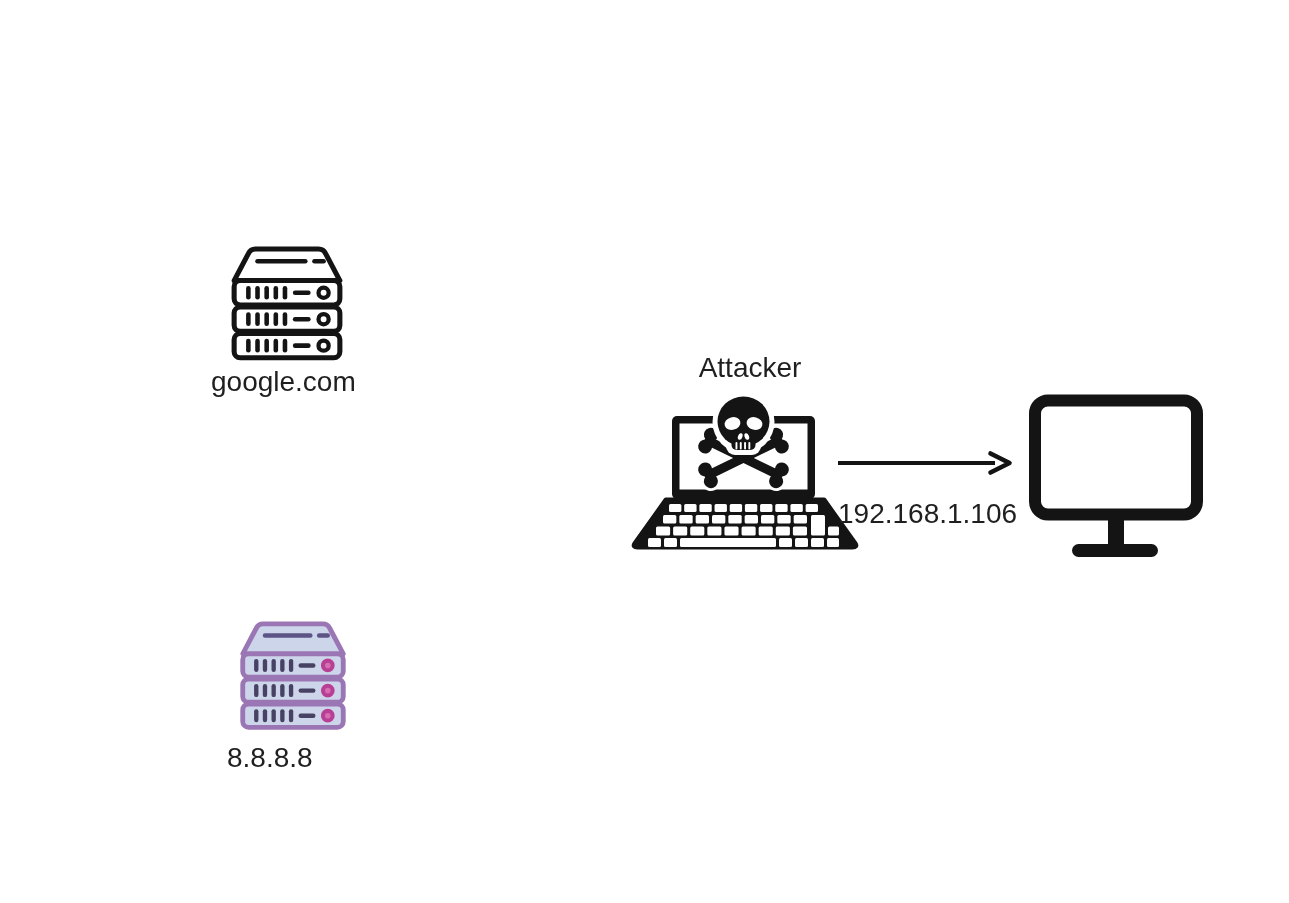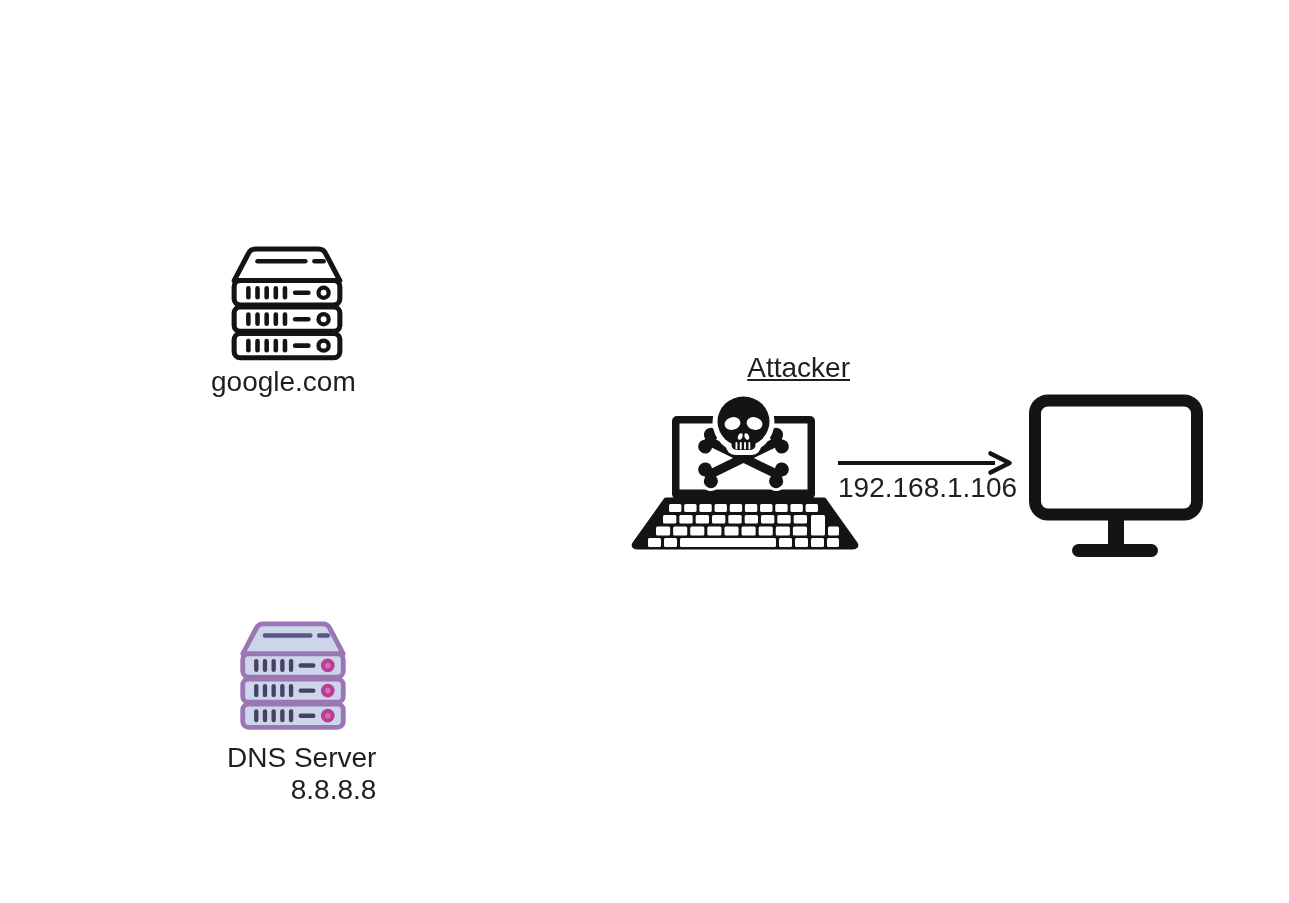--- a/index.html
+++ b/index.html
@@ -5,22 +5,22 @@
   html,body{margin:0;padding:0;background:#fff;}
   .canvas{
     position:relative;
     width:1289px;height:903px;
     background:#ffffff;
     font-family:"Liberation Sans",sans-serif;
     color:var(--text,#1f1f1f);
     overflow:hidden;
   }
   .abs{position:absolute;}
-  .label{font-size:28px;line-height:32px;white-space:nowrap;color:var(--text,#1f1f1f);text-align:right;}
-  .label.center{text-align:right;text-decoration:underline;}
+  .label{font-size:28px;line-height:32px;white-space:nowrap;color:var(--text,#1f1f1f);}
+  .label.center{text-align:center;}
   svg{display:block;overflow:visible;}
   .ink{fill:var(--icon-black,#141414);}
   .kb-base{fill:var(--icon-black,#141414);stroke:var(--icon-black,#141414);stroke-width:5;stroke-linejoin:round;}
   .mon-frame{fill:#ffffff;stroke:var(--icon-black,#141414);stroke-width:12;}
   .arrow-line{stroke:var(--arrow-color,#141414);stroke-width:3.8;}
   .arrow-head{fill:none;stroke:var(--arrow-color,#141414);stroke-width:4.6;stroke-linecap:round;stroke-linejoin:round;}
 </style>
 </head>
 <body>
 
@@ -90,21 +90,20 @@
           <line x1="31" x2="31" y1="93.5" y2="102.5" stroke="#474263" stroke-width="4.5" stroke-linecap="round"></line>
           <line x1="40" x2="40" y1="93.5" y2="102.5" stroke="#474263" stroke-width="4.5" stroke-linecap="round"></line>
           <line x1="49" x2="49" y1="93.5" y2="102.5" stroke="#474263" stroke-width="4.5" stroke-linecap="round"></line>
           <line x1="58" x2="58" y1="93.5" y2="102.5" stroke="#474263" stroke-width="4.5" stroke-linecap="round"></line>
           <line x1="68" y1="98" x2="81" y2="98" stroke="#474263" stroke-width="4.5" stroke-linecap="round"></line>
           <circle cx="96" cy="98" r="5" fill="#d36fb2" stroke="#b93f95" stroke-width="4.2"></circle>
         </svg>
       </div>
   </div>
   <div class="abs label" style="left:227px;top:742px;">
-    <div>DNS Server</div>
     <div>8.8.8.8</div>
   </div>
 
   <div class="abs label center" style="left:650px;top:352px;width:200px;">Attacker</div>
   <svg class="abs" style="left:628px;top:387px;" width="240" height="168" viewBox="0 0 240 168">
     <g class="ink">
 
       <path class="kb-base" d="M38 113 L196 113 L227 156.5 Q229.5 160 224.5 160 L9.5 160 Q4.5 160 7 156.5 Z"></path>
       <g id="kb-keys" fill="#ffffff">
           <rect x="41" y="117" width="12.379999999999999" height="8" rx="1.5"></rect>
@@ -193,21 +192,21 @@
       <rect x="111.8" y="55" width="1.9" height="7.5" rx="0.9" fill="#ffffff"></rect>
       <rect x="116.1" y="55" width="1.9" height="7.5" rx="0.9" fill="#ffffff"></rect>
       <rect x="120.4" y="55" width="1.9" height="7.5" rx="0.9" fill="#ffffff"></rect>
     </g>
   </svg>
 
   <svg class="abs" style="left:834px;top:451px;" width="180" height="24" viewBox="0 0 180 24">
     <line class="arrow-line" x1="4" y1="12" x2="161" y2="12"></line>
     <path class="arrow-head" d="M156.5 2.5 L175.5 12 L156.5 21.5"></path>
   </svg>
-  <div class="abs label" style="left:838px;top:472px;">192.168.1.106</div>
+  <div class="abs label" style="left:838px;top:498px;">192.168.1.106</div>
 
   <svg class="abs" style="left:1028px;top:394px;" width="176" height="166" viewBox="0 0 176 166">
     <rect class="mon-frame" x="7" y="6.5" width="162" height="114" rx="13"></rect>
     <rect class="ink" x="80" y="120" width="16" height="33"></rect>
     <rect class="ink" x="44" y="150" width="86" height="13" rx="6.5"></rect>
   </svg>
 
 </div>
 
 </body></html>

